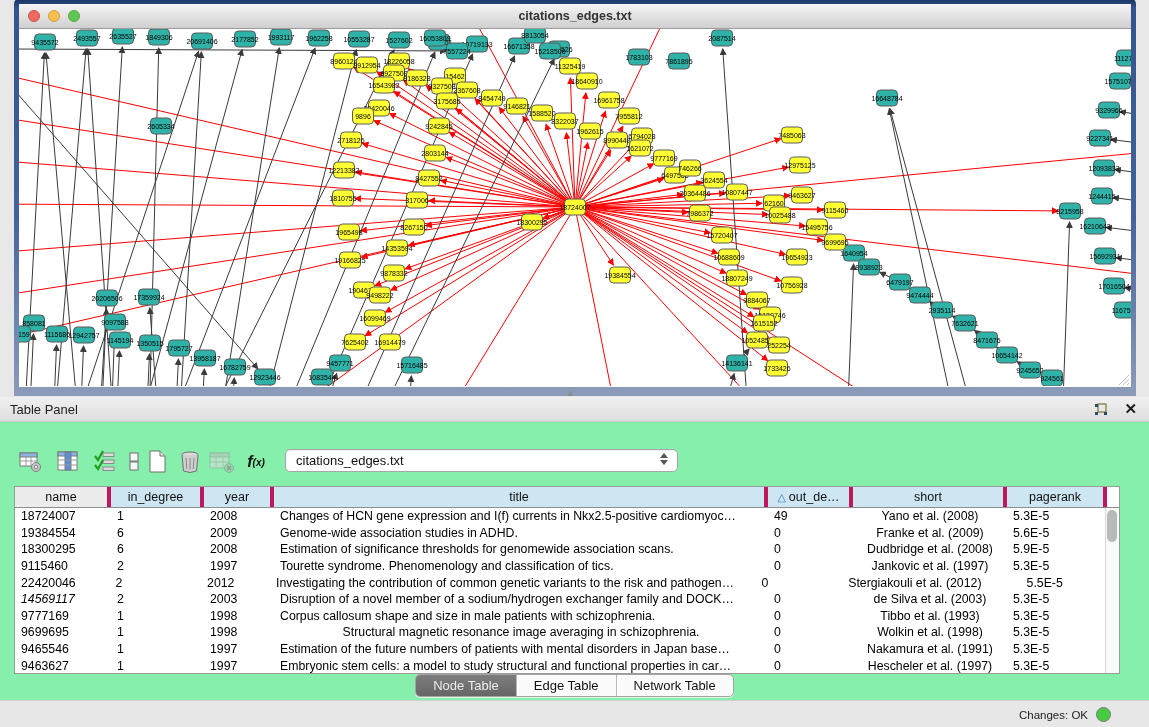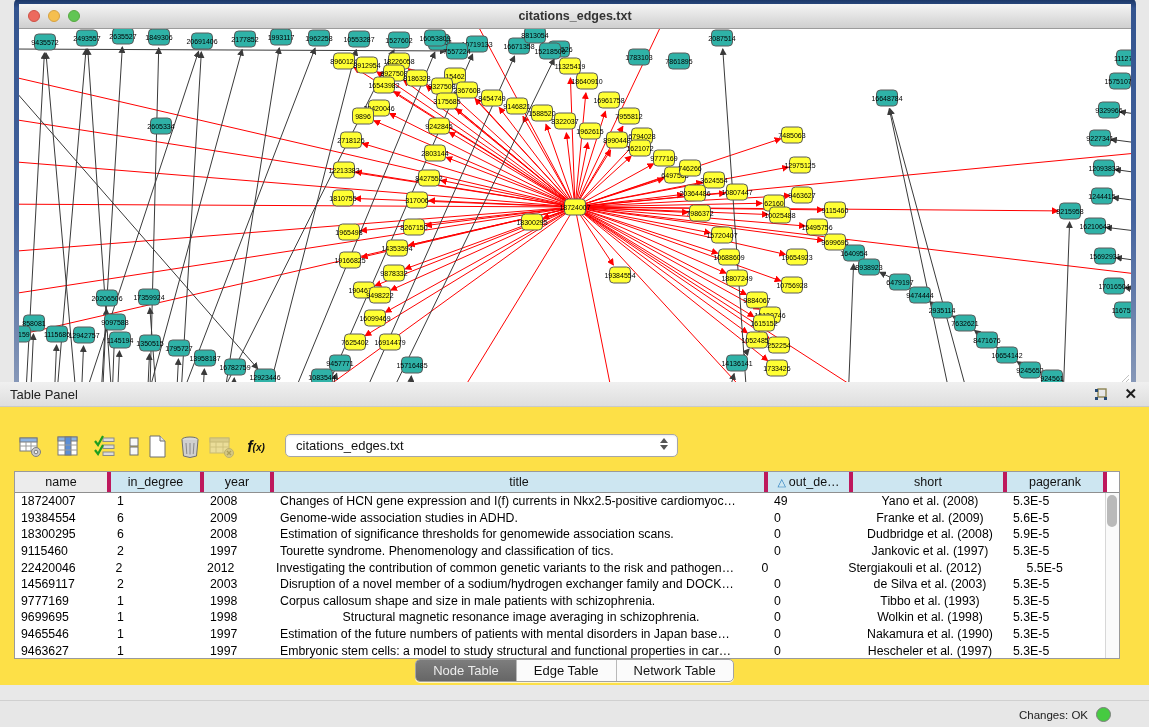--- a/index.html
+++ b/index.html
@@ -20,21 +20,21 @@
   .tl.grn{background:#61c554;border:1px solid #58a942}
   .win-title{position:absolute;left:0;right:0;text-align:center;font-size:12.5px;
     font-weight:bold;color:#333}
   .canvas{flex:1;position:relative;background:#fff;overflow:hidden}
   .resize-corner{position:absolute;right:2px;bottom:2px;width:13px;height:13px;opacity:.6}
 
   
   .split-handle{position:absolute;left:566px;top:390px;color:#8a8a8a;font-size:9px;line-height:7px}
 
   
-  .table-panel{position:absolute;left:0;top:382px;width:1149px;height:303px;background:#fde047}
+  .table-panel{position:absolute;left:0;top:397px;width:1149px;height:303px;background:#86efac}
   .panel-titlebar{height:24px;background:linear-gradient(180deg,#f0f0f0,#dedede);
     border-bottom:1px solid #c9c9c9;display:flex;align-items:center;position:relative}
   .panel-title{margin-left:10px;font-size:13px;color:#222}
   .panel-title-icons{position:absolute;right:12px;display:flex;align-items:center;gap:16px}
   .float-icon svg{display:block}
   .close-x{font-size:15px;font-weight:bold;color:#1d1d1d;line-height:14px;cursor:default}
 
   
   .ttoolbar{position:absolute;left:0;top:50px;height:30px;width:100%}
   .tool{position:absolute;top:2px;width:26px;height:26px;display:flex;align-items:center;justify-content:center}
@@ -674,21 +674,21 @@
           <div class="trow">
             <div class="td" style="width: 96px; text-align: left;">22420046</div>
             <div class="td" style="width: 93px; text-align: left;">2</div>
             <div class="td" style="width: 70px; text-align: left;">2012</div>
             <div class="td" style="width: 494px; text-align: left;">Investigating the contribution of common genetic variants to the risk and pathogen…</div>
             <div class="td" style="width: 85px; text-align: left;">0</div>
             <div class="td" style="width: 154px; text-align: center;">Stergiakouli et al. (2012)</div>
             <div class="td" style="width: 100px; text-align: left; margin-left: 30px;">5.5E-5</div>
           </div>
           <div class="trow">
-            <div class="td" style="width: 96px; text-align: left;">14569117</div>
+            <div class="td" style="width: 96px; text-align: left; font-style: italic;">14569117</div>
             <div class="td" style="width: 93px; text-align: left;">2</div>
             <div class="td" style="width: 70px; text-align: left;">2003</div>
             <div class="td" style="width: 494px; text-align: left;">Disruption of a novel member of a sodium/hydrogen exchanger family and DOCK…</div>
             <div class="td" style="width: 85px; text-align: left;">0</div>
             <div class="td" style="width: 154px; text-align: center;">de Silva et al. (2003)</div>
             <div class="td" style="width: 100px; text-align: left;">5.3E-5</div>
           </div>
           <div class="trow">
             <div class="td" style="width: 96px; text-align: left;">9777169</div>
             <div class="td" style="width: 93px; text-align: left;">1</div>
@@ -706,21 +706,21 @@
             <div class="td" style="width: 85px; text-align: left;">0</div>
             <div class="td" style="width: 154px; text-align: center;">Wolkin et al. (1998)</div>
             <div class="td" style="width: 100px; text-align: left;">5.3E-5</div>
           </div>
           <div class="trow">
             <div class="td" style="width: 96px; text-align: left;">9465546</div>
             <div class="td" style="width: 93px; text-align: left;">1</div>
             <div class="td" style="width: 70px; text-align: left;">1997</div>
             <div class="td" style="width: 494px; text-align: left;">Estimation of the future numbers of patients with mental disorders in Japan base…</div>
             <div class="td" style="width: 85px; text-align: left;">0</div>
-            <div class="td" style="width: 154px; text-align: center;">Nakamura et al. (1990)</div>
+            <div class="td" style="width: 154px; text-align: center;">Nakamura et al. (1991)</div>
             <div class="td" style="width: 100px; text-align: left;">5.3E-5</div>
           </div>
           <div class="trow">
             <div class="td" style="width: 96px; text-align: left;">9463627</div>
             <div class="td" style="width: 93px; text-align: left;">1</div>
             <div class="td" style="width: 70px; text-align: left;">1997</div>
             <div class="td" style="width: 494px; text-align: left;">Embryonic stem cells: a model to study structural and functional properties in car…</div>
             <div class="td" style="width: 85px; text-align: left;">0</div>
             <div class="td" style="width: 154px; text-align: center;">Hescheler et al. (1997)</div>
             <div class="td" style="width: 100px; text-align: left;">5.3E-5</div>

